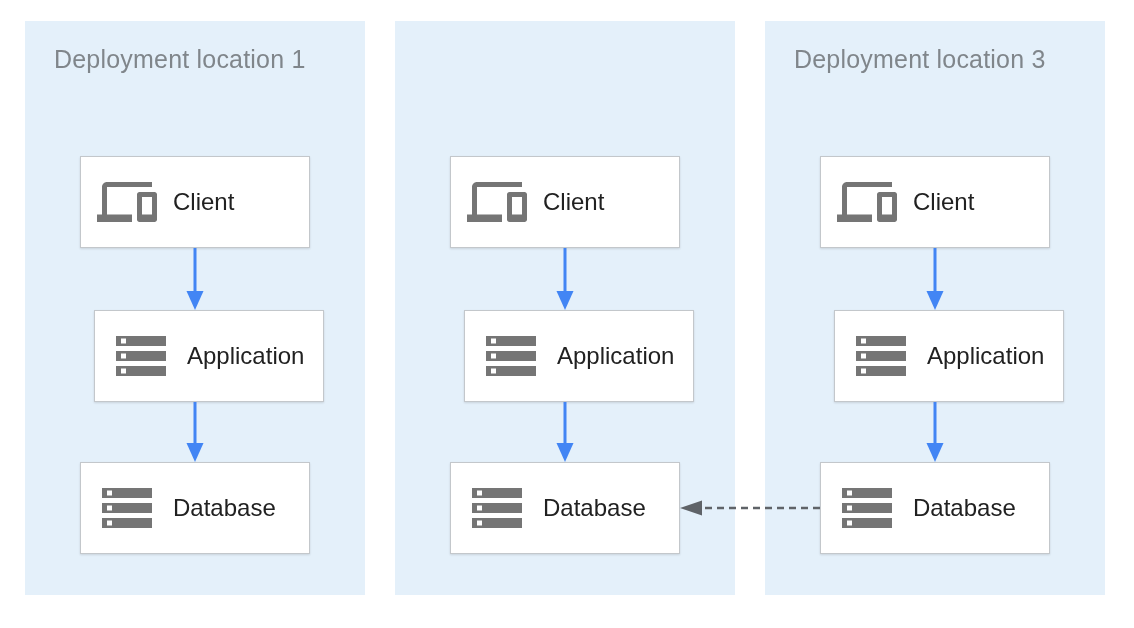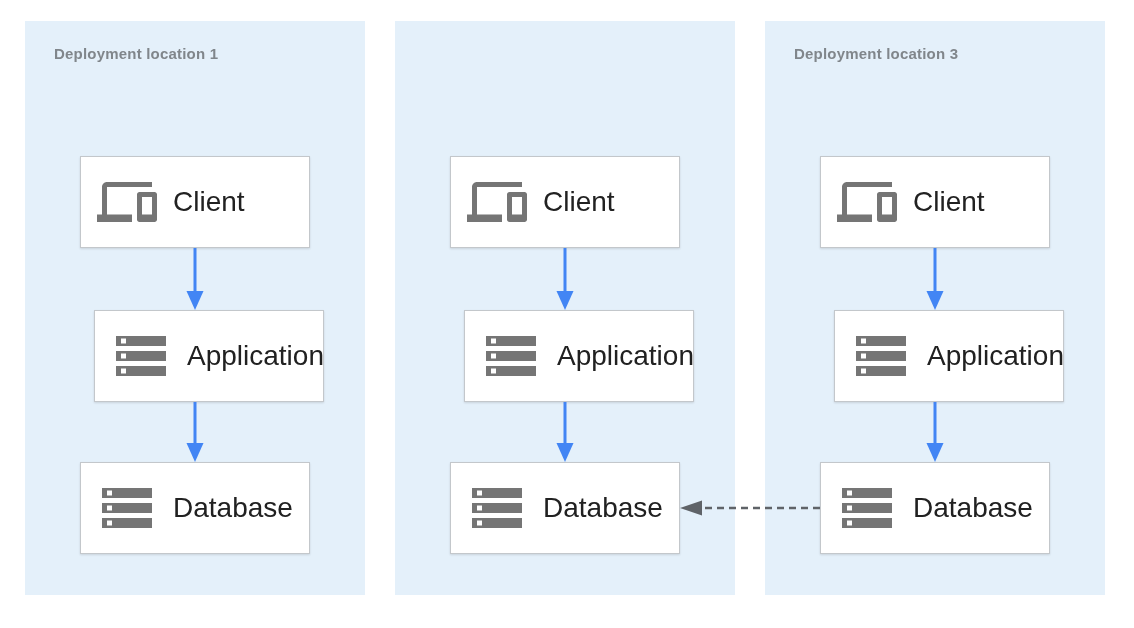--- a/index.html
+++ b/index.html
@@ -26,25 +26,24 @@
     top:21px;
     width:340px;height:574px;
     background:var(--panel-bg);
   }
   .panel-1{left:25px;}
   .panel-2{left:395px;}
   .panel-3{left:765px;}
   .panel-title{
     position:absolute;
     left:29px;top:24px;
-    font-size:15px;
+    font-size:25px;
     color:var(--panel-title);
     letter-spacing:0.2px;
     white-space:nowrap;
-    font-weight:bold;
   }
   .node{
     position:absolute;
     left:55px;
     width:230px;height:92px;
     background:var(--node-bg);
     border:1px solid var(--node-border);
     box-shadow:0 1px 2px rgba(0,0,0,0.12);
     display:flex;
     align-items:center;
@@ -54,21 +53,21 @@
   .node-application{top:289px;margin-left:14px;}
   .node-database{top:441px;}
   .icon{
     width:60px;height:60px;
     display:flex;align-items:center;justify-content:center;
     color:var(--icon-gray);
     flex:0 0 auto;
   }
   .node-label{
     margin-left:16px;
-    font-size:28px;
+    font-size:24px;
     color:var(--node-label);
     white-space:nowrap;
   }
   .varrow{
     position:absolute;
     left:161px;
     width:18px;height:62px;
     color:var(--flow-arrow-blue);
   }
   .varrow-1{top:227px;}

